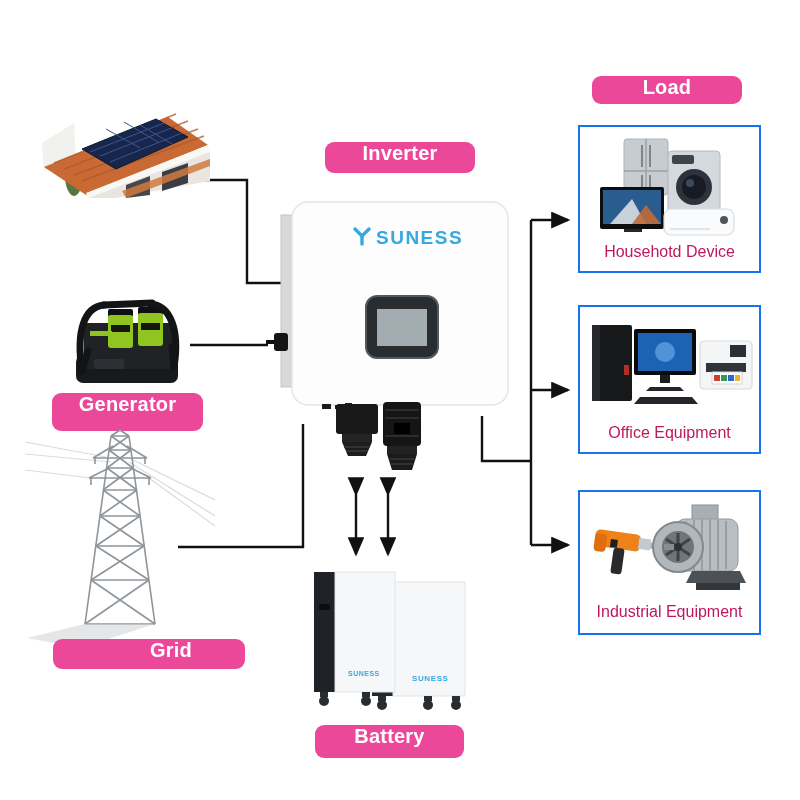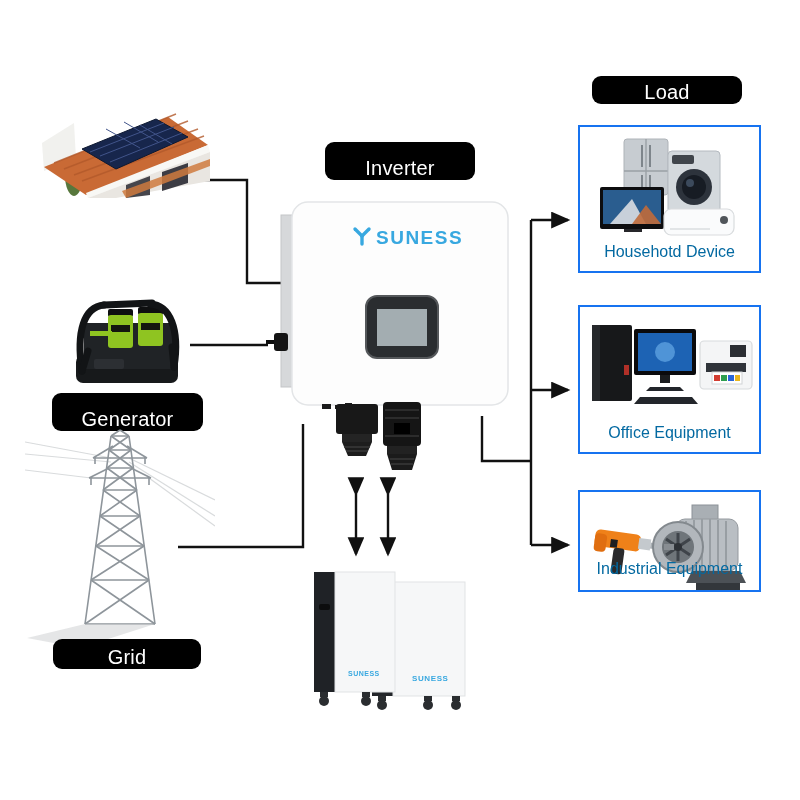--- a/index.html
+++ b/index.html
@@ -1,25 +1,25 @@
 <!DOCTYPE html>
 <html><head>
 <meta charset="utf-8">
 <style>
   html,body{margin:0;padding:0;background:#fff;}
   #canvas{position:relative;width:800px;height:800px;background:#ffffff;overflow:hidden;
           font-family:"Liberation Sans",sans-serif;}
   .abs{position:absolute;}
-  .pill{position:absolute;background:#000000;color:#ffffff;border-radius:9px;
-        display:flex;align-items:flex-end;justify-content:center;
-        font-weight:400;font-size:20px;letter-spacing:.2px;}
+  .pill{position:absolute;background:#ec4899;color:#ffffff;border-radius:9px;
+        display:flex;align-items:flex-start;justify-content:center;
+        font-weight:700;font-size:20px;letter-spacing:.2px;}
   .load-box{position:absolute;width:183px;border:2px solid #1673f0;background:#ffffff;
             box-sizing:border-box;}
   .caption{position:absolute;left:0;right:0;text-align:center;
-           font-size:16px;color:#0369a1;font-weight:400;}
+           font-size:16px;color:#be185d;font-weight:400;}
   svg{display:block;}
 </style>
 </head>
 <body>
 
 <div id="canvas">
 
   <svg class="abs" style="left:0;top:0;" width="800" height="800" viewBox="0 0 800 800">
     <defs>
       <marker id="arr" markerWidth="9" markerHeight="8" refX="7" refY="3.5" orient="auto">
@@ -111,25 +111,25 @@
       <path d="M71,118 L124,152 M119,118 L66,152"></path>
       <path d="M66,152 L130,196 M124,152 L60,196"></path>
     </g>
     <g stroke="#8e959b" stroke-width="1.6" fill="none">
       <path d="M68,30 H122 M68,30 L88,18 M122,30 L102,18 M70,36 V30 M120,36 V30"></path>
       <path d="M64,50 H126 M64,50 L84,40 M126,50 L106,40 M66,57 V50 M124,57 V50"></path>
     </g>
     <polygon points="60,196 130,196 55,220 2,210" fill="#d0d2d3" opacity=".55"></polygon>
   </svg>
 
-  <div class="pill" style="left:53px;top:639px;width:148px;height:30px;">
+  <div class="pill" style="left:53px;top:639px;width:148px;height:30px;padding-left:44px;">
     <span>Grid</span>
   </div>
 
-  <div class="pill" style="left:325px;top:142px;width:150px;height:38px;">
+  <div class="pill" style="left:325px;top:142px;width:150px;height:31px;">
     <span>Inverter</span>
   </div>
 
   <svg class="abs" style="left:266px;top:192px;" width="246" height="280" viewBox="0 0 246 280">
     <rect x="15" y="23" width="16" height="172" fill="#d6d8da" stroke="#c3c5c7" stroke-width="1"></rect>
     <g>
       <rect x="0" y="148" width="10" height="4" fill="#0e0e0e"></rect>
       <rect x="8" y="141" width="14" height="18" rx="3" fill="#141414"></rect>
     </g>
     <rect x="26" y="10" width="216" height="203" rx="16" fill="#fdfdfd" stroke="#e3e5e7" stroke-width="1.5"></rect>
@@ -223,21 +223,21 @@
         <rect x="132" y="61" width="30" height="12" fill="#ffffff" stroke="#d0d3d5"></rect>
         <rect x="134" y="64" width="6" height="6" fill="#d23c30"></rect>
         <rect x="141" y="64" width="6" height="6" fill="#2d9e4f"></rect>
         <rect x="148" y="64" width="6" height="6" fill="#2a66d8"></rect>
         <rect x="155" y="64" width="5" height="6" fill="#e8b61e"></rect>
       </g>
     </svg>
     <div class="caption" style="bottom:10px;">Office Equipment</div>
   </div>
 
-  <div class="load-box" style="left:578px;top:490px;height:102px;">
+  <div class="load-box" style="left:578px;top:490px;height:145px;">
     <svg width="179" height="102" viewBox="0 0 179 102" style="margin-top:5px;">
       <g transform="rotate(8 45 50)">
         <rect x="14" y="36" width="46" height="17" rx="5" fill="#ef8119"></rect>
         <rect x="14" y="40" width="12" height="18" rx="4" fill="#e06e10"></rect>
         <rect x="58" y="39" width="12" height="11" fill="#c4c9cd"></rect>
         <polygon points="70,42 100,48 70,48" fill="#aab0b5"></polygon>
         <rect x="34" y="52" width="11" height="26" rx="3" fill="#2a2a2c"></rect>
         <rect x="30" y="44" width="7" height="8" fill="#1f1f21"></rect>
       </g>
       <g>
@@ -278,14 +278,17 @@
       <text x="34" y="104" font-family="Liberation Sans, sans-serif" font-size="7" font-weight="700" letter-spacing=".5" fill="#38a8e0">SUNESS</text>
       <g fill="#2a2d30">
         <rect x="6" y="120" width="8" height="5"></rect>
           <circle cx="10" cy="129" r="5"></circle>
         <rect x="48" y="120" width="8" height="5"></rect>
           <circle cx="52" cy="129" r="5"></circle>
       </g>
     </g>
   </svg>
 
+  <div class="pill" style="left:315px;top:725px;width:149px;height:33px;">
+    <span>Battery</span>
+  </div>
 
 </div>
 
 </body></html>

